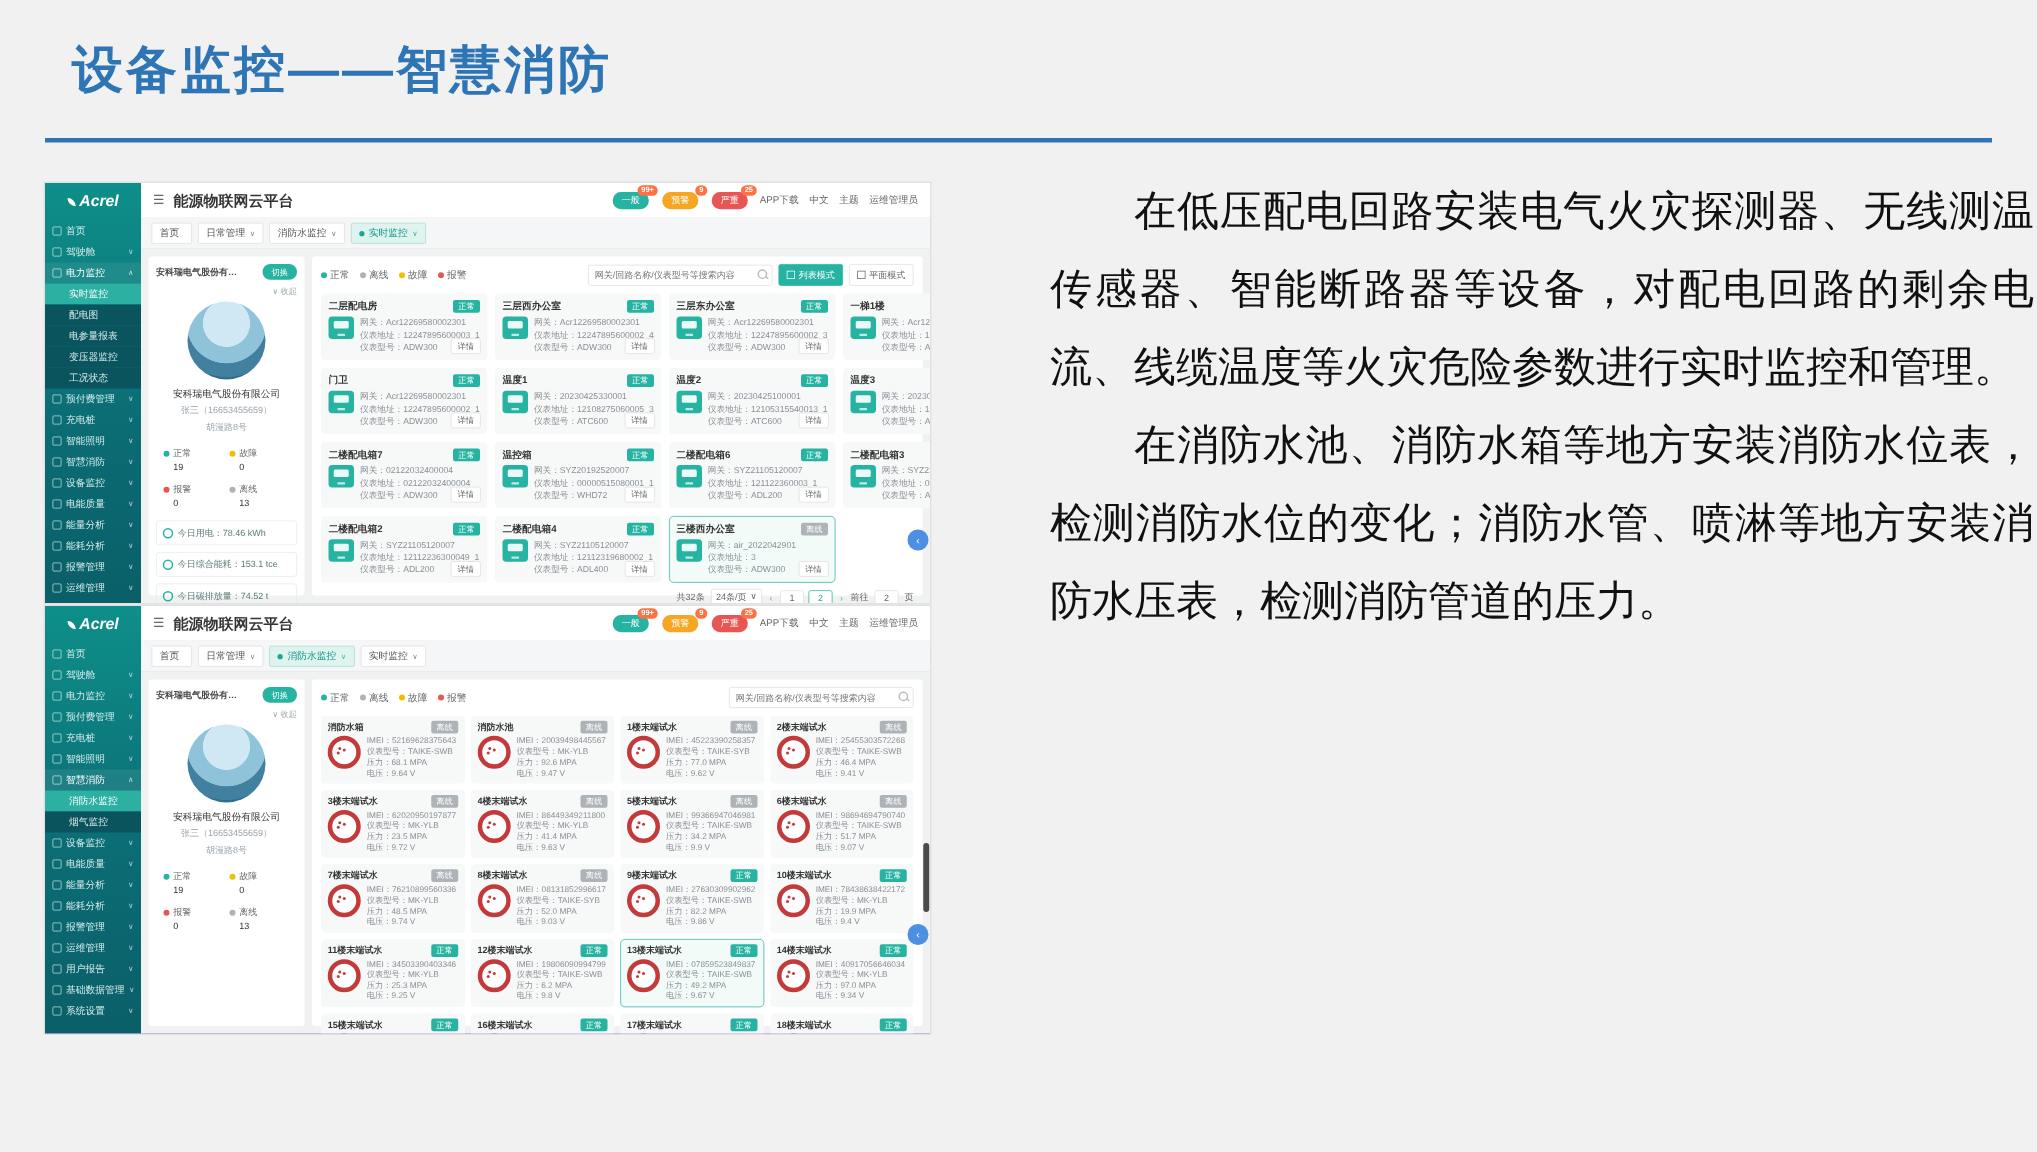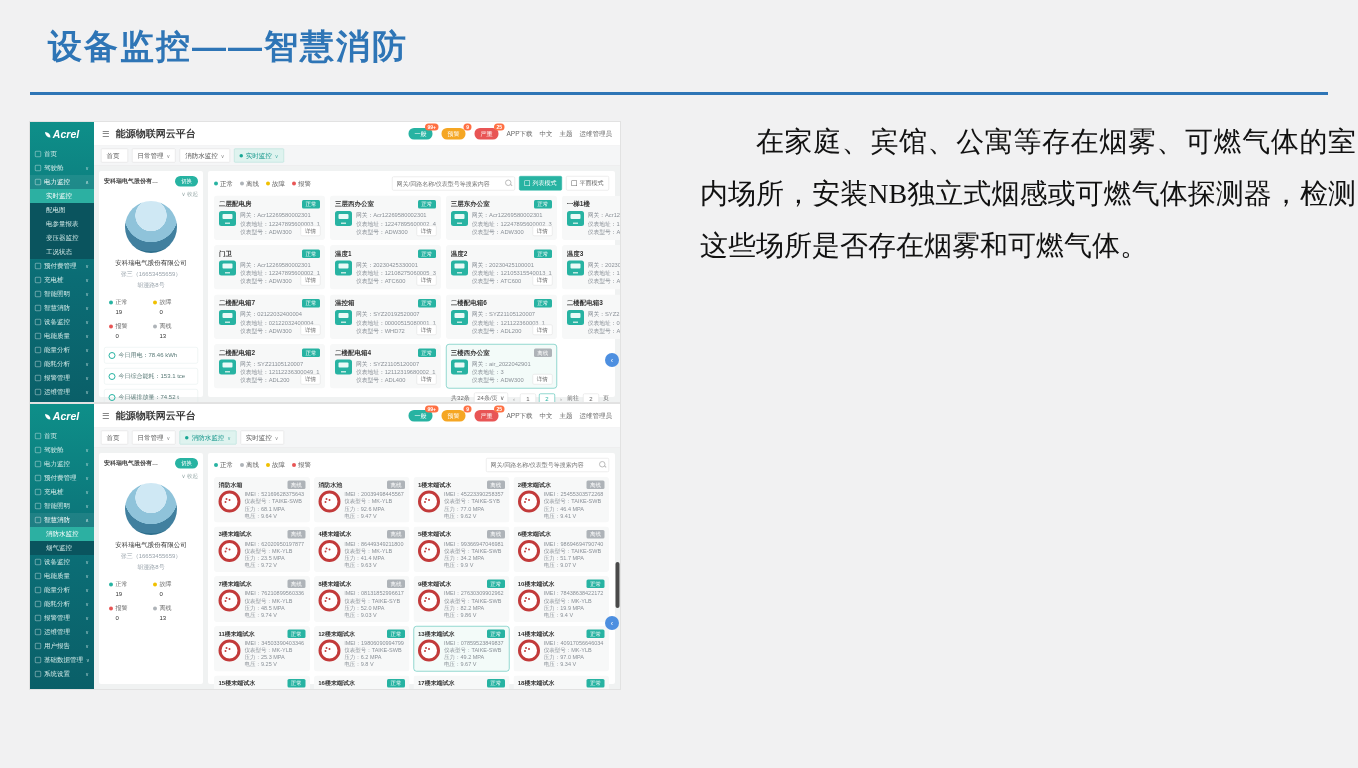--- a/index.html
+++ b/index.html
@@ -151,21 +151,22 @@
   .vscroll{position:absolute;right:1px;top:316px;width:8px;height:92px;background:#4a4a4a;
            border-radius:4px;cursor:pointer;}
 </style>
 </head>
 <body>
 
 <div class="slide-title">设备监控——智慧消防</div>
 <div class="title-rule"></div>
 
 <div class="body-text">
-  <p>在家庭、宾馆、公寓等存在烟雾、可燃气体的室内场所，安装NB独立式烟感或可燃气体探测器，检测这些场所是否存在烟雾和可燃气体。</p>
+  <p>在低压配电回路安装电气火灾探测器、无线测温传感器、智能断路器等设备，对配电回路的剩余电流、线缆温度等火灾危险参数进行实时监控和管理。</p>
+  <p>在消防水池、消防水箱等地方安装消防水位表，检测消防水位的变化；消防水管、喷淋等地方安装消防水压表，检测消防管道的压力。</p>
 </div>
 
 <div class="shot shot-1">
  <div class="shot-inner">
   <aside class="sb">
     <div class="logo">
       <span class="logo-leaf"></span>
       <span>Acrel</span>
     </div>
     <div>

